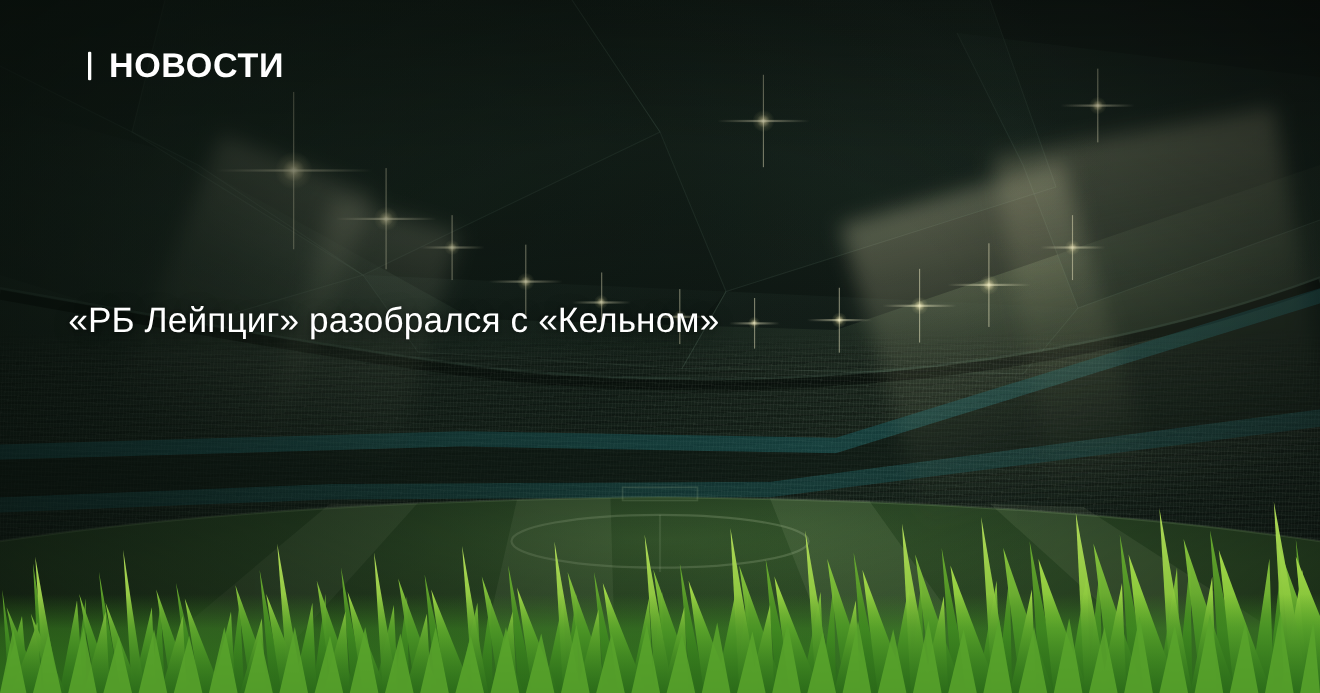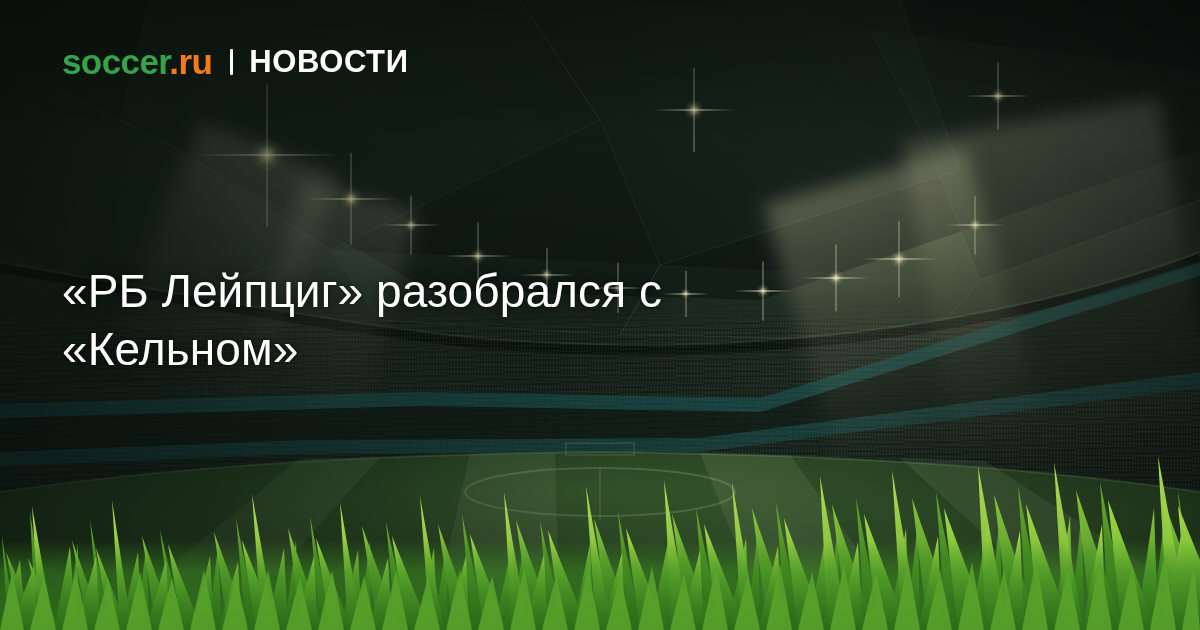--- a/index.html
+++ b/index.html
@@ -123,21 +123,21 @@
   }
 
   
   #headline {
     position: absolute;
     left: 62px;
     top: 262px;
     width: 830px;
     z-index: 40;
     color: #ffffff;
-    font-size: 46px;
+    font-size: 32px;
     font-weight: normal;
     line-height: 58px;
     letter-spacing: 0.1px;
     text-shadow: 0 2px 14px rgba(0,0,0,0.55), 0 0 3px rgba(0,0,0,0.35);
   }
 
   
   #grass { top: 0; z-index: 50; pointer-events: none; }
   #grass svg { display: block; }
 </style>
@@ -258,23 +258,20 @@
     <div class="beam" style="left:196px; top:150px; width:150px; height:260px; transform:rotate(22deg); transform-origin: top center;"></div>
     <div class="beam" style="left:300px; top:196px; width:120px; height:230px; transform:rotate(16deg); transform-origin: top center;"></div>
     <div class="beam" style="left:760px; top:176px; width:210px; height:290px; transform:rotate(-16deg); transform-origin: top center; background:linear-gradient(180deg, rgba(255,248,200,0.30) 0%, rgba(220,222,170,0.12) 45%, rgba(0,0,0,0) 100%);"></div>
     <div class="beam" style="left:900px; top:120px; width:260px; height:330px; transform:rotate(-10deg); transform-origin: top center; background:linear-gradient(180deg, rgba(255,246,195,0.22) 0%, rgba(210,214,160,0.08) 50%, rgba(0,0,0,0) 100%);"></div>
   </div>
 
   <div class="layer" id="vignette"></div>
   <div class="layer" id="text-scrim"></div>
 
   <div id="logo-bar">
-    <div id="logo-word">
-      <span id="logo-soccer">soccer</span><span id="logo-ru">.ru</span>
-    </div>
     <div id="logo-sep"></div>
     <div id="logo-section">НОВОСТИ</div>
   </div>
 
   <div id="headline">«РБ Лейпциг» разобрался с «Кельном»</div>
 
   <div class="layer" id="grass">
     <svg width="1200" height="630" viewBox="0 0 1200 630" xmlns="http://www.w3.org/2000/svg">
       <defs>
         <linearGradient id="bladeA" x1="0" y1="0" x2="0" y2="1">

